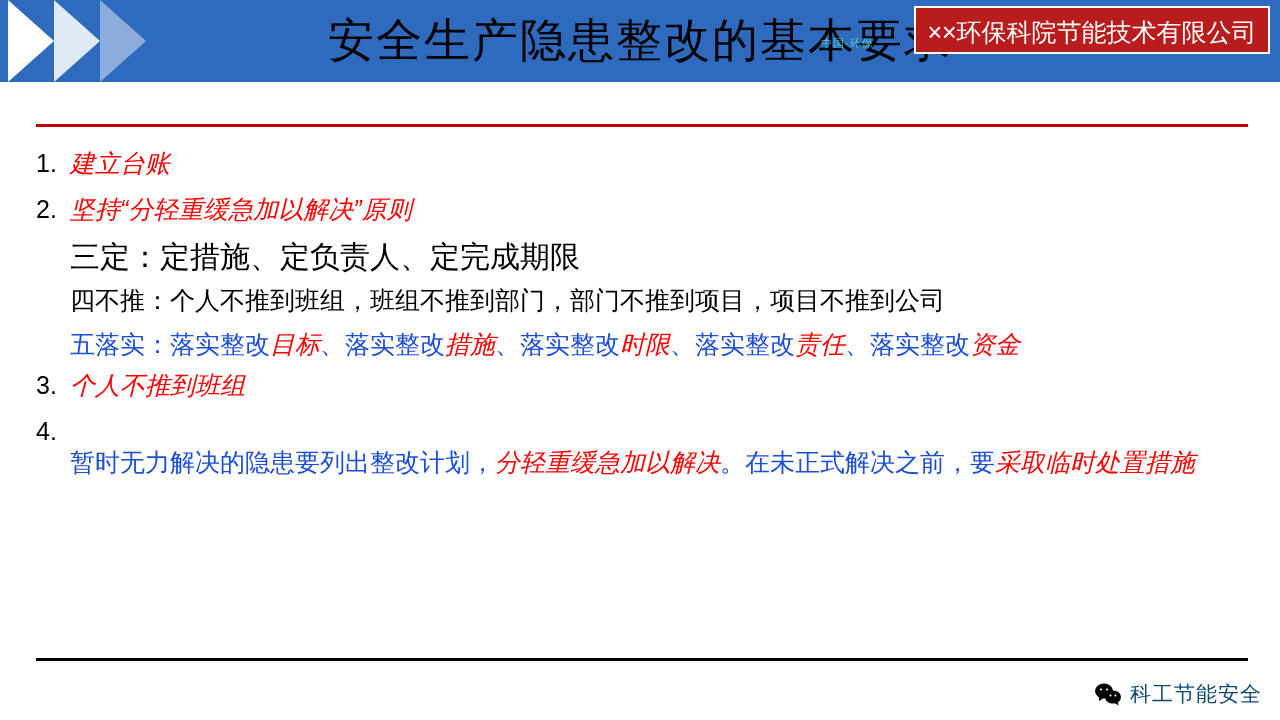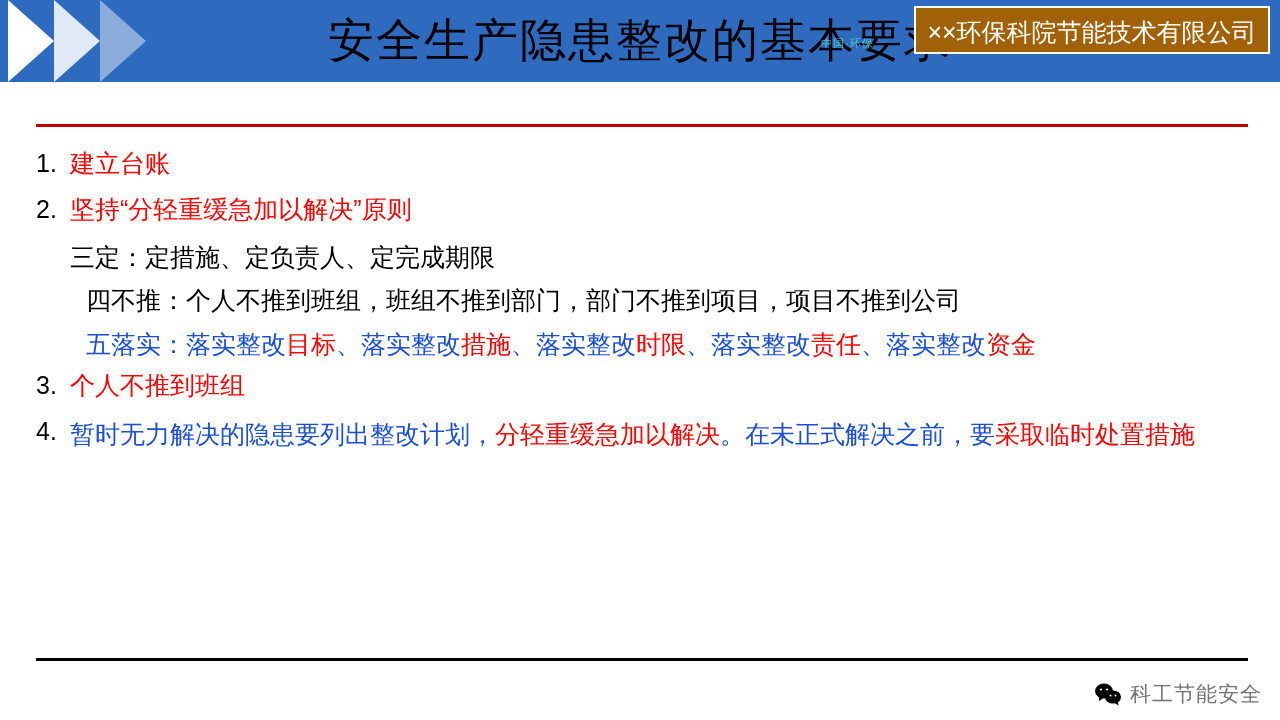--- a/index.html
+++ b/index.html
@@ -46,21 +46,21 @@
     letter-spacing: 2px;
     white-space: nowrap;
   }
   .company-box {
     position: absolute;
     right: 10px;
     top: 6px;
     width: 356px;
     height: 48px;
     border: 2px solid #ffffff;
-    background: #a16207;
+    background: #b91c1c;
     color: #ffffff;
     font-size: 25px;
     line-height: 48px;
     text-align: center;
     white-space: nowrap;
     box-sizing: border-box;
   }
   .watermark {
     position: absolute;
     left: 821px;
@@ -115,62 +115,63 @@
     flex: 0 0 34px;
     text-align: left;
     color: #000000;
     font-size: 25px;
     line-height: 38px;
   }
   .li-body {
     flex: 1 1 auto;
     line-height: 38px;
   }
-  .red { color: #ff0000; }
+  .red { color: #ff0000; font-style: italic; }
   .black { color: #1d4ed8; }
 
   .sub {
     margin-left: 34px;
     line-height: 42px;
-    font-size: 25px;
+    font-size: 30px;
     color: #000000;
   }
   .sub-wide {
-    margin-left: 50px;
+    margin-left: 34px;
     line-height: 44px;
     font-size: 25px;
     color: #000000;
   }
   .item4 {
     line-height: 44px;
   }
   .item4-cont {
     margin-left: 0px;
     line-height: 44px;
     font-size: 25px;
+    margin-top: 28px;
   }
 
   
   .footer-badge {
     position: absolute;
     right: 18px;
     bottom: 12px;
     display: flex;
     align-items: center;
     gap: 8px;
   }
   .wechat-icon {
     width: 28px;
     height: 24px;
     position: relative;
   }
   .footer-text {
     font-family: Liberation Sans, sans-serif;
     font-size: 21px;
-    color: #737373;
+    color: #0c4a6e;
     letter-spacing: 1px;
     white-space: nowrap;
   }
 </style>
 </head>
 <body>
 
 <div class="header">
   <svg class="header-chevrons" viewBox="0 0 140 82">
     <polygon points="0,0 46,41 0,82" fill="#ffffff"></polygon>

